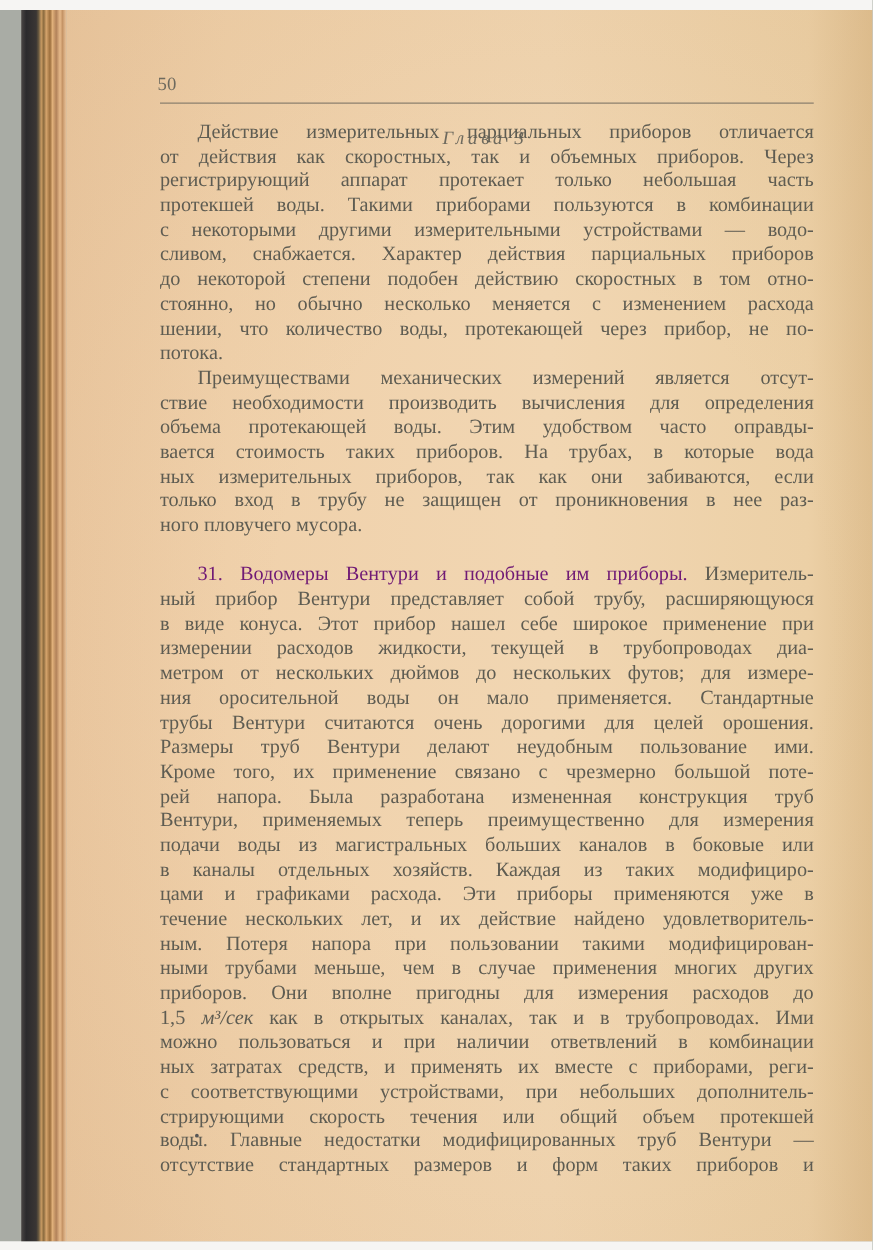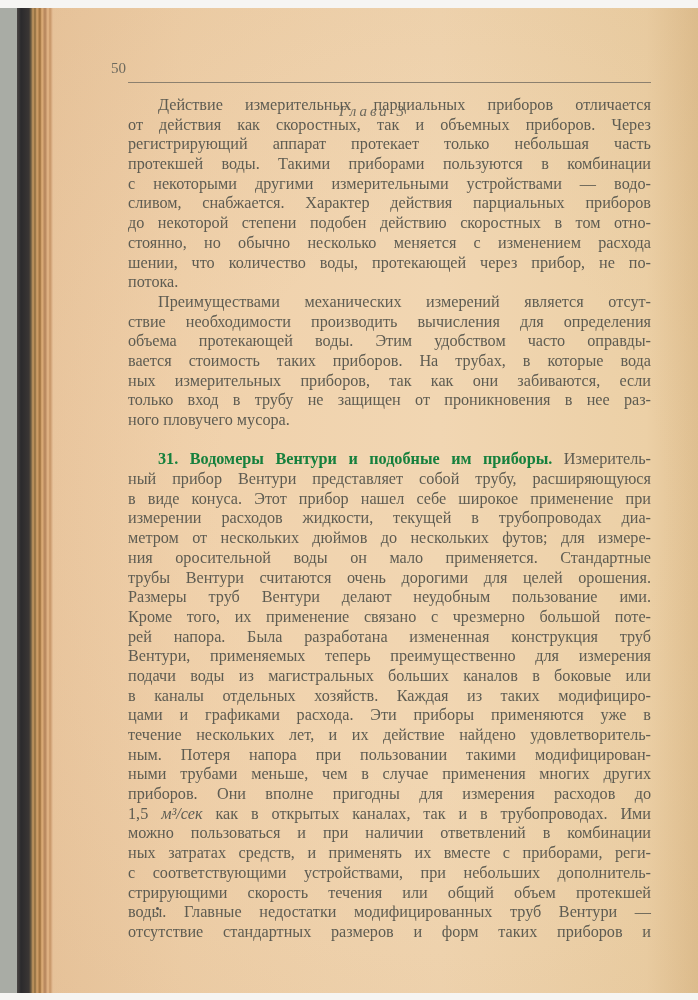--- a/index.html
+++ b/index.html
@@ -19,21 +19,21 @@
       #c79a62 16px, #8a6a3e 18px, #d5a46c 20px, #9b6e3c 23px,
       #e0b07a 25px, #b2825a 28px, #e6b98a 31px, #c59466 33px, #e8c29a 36px);
   }
   .page {
     position: absolute; left: 53px; top: 8px; width: 645px; height: 985px;
     background:
       radial-gradient(ellipse at 60% 50%, rgba(250,225,190,0.0) 40%, rgba(200,160,110,0.18) 100%),
       linear-gradient(90deg, #ecc9a2 0%, #f0d1ab 20%, #f1d6b2 60%, #ecd0a6 92%, #dfbf90 100%);
   }
   .running-head {
-    position: absolute; left: 111px; top: 58px; width: 523px; height: 22px;
+    position: absolute; left: 126px; top: 58px; width: 523px; height: 22px;
     color: #6e6a5e; font-size: 15px;
   }
   .page-number { position: absolute; left: 0; top: 2px; }
   .chapter-title {
     position: absolute; left: 228px; top: 2px; font-style: italic; letter-spacing: 3px; margin-top: 43px;
   }
   .head-rule {
     position: absolute; left: 128px; top: 82px; width: 523px; height: 1px;
     background: #8c806e;
   }
@@ -41,21 +41,21 @@
     position: absolute; left: 128px; top: 96px; width: 523px;
     color: #5e5c52; font-size: 16.2px; line-height: 19.7px;
   }
   .line {
     display: block; white-space: nowrap; text-align: justify;
     text-align-last: justify; height: 19.7px;
   }
   .line.last { text-align-last: left; }
   .indent { padding-left: 30px; }
   .para-gap { height: 19.7px; }
-  .section-title { font-weight: bold; color: #15803d; }
+  .section-title { font-weight: normal; color: #701a75; }
   .italic { font-style: italic; }
   .speck {
     position: absolute; width: 3px; height: 3px; border-radius: 50%; background: #555;
   }
 </style>
 </head>
 <body>
 
 <div class="scan-frame"></div>
 <div class="binding"></div>

